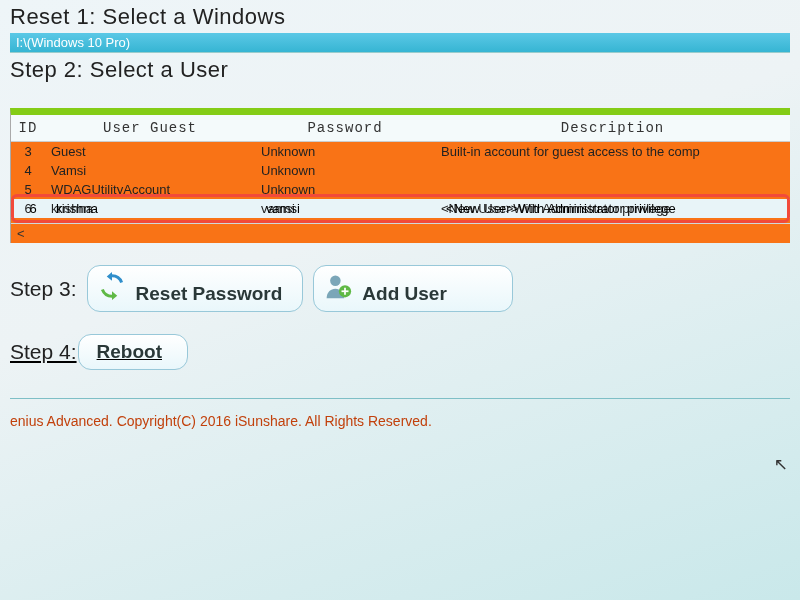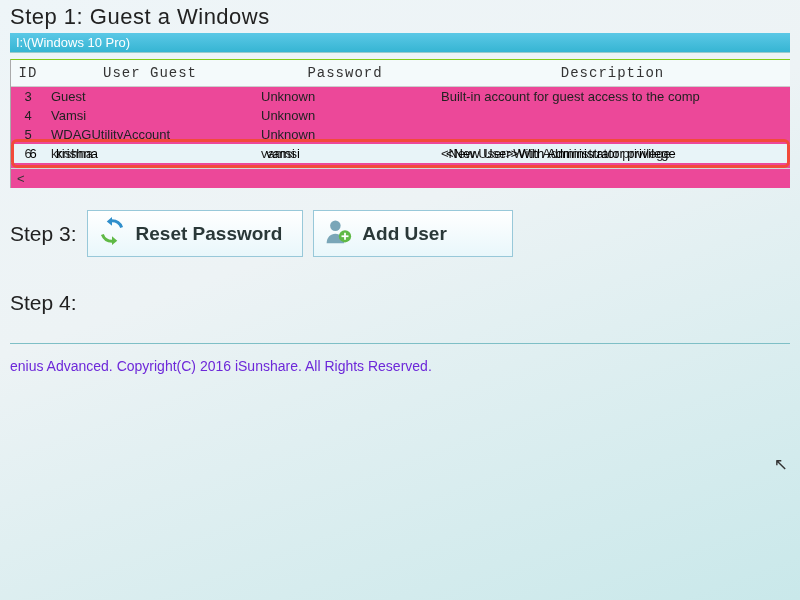--- a/index.html
+++ b/index.html
@@ -29,23 +29,23 @@
       letter-spacing: 0.5px;
     }
     .step1-select {
       background: linear-gradient(to bottom, #5bc8e6, #36b5d3);
       color: #fff;
       font-size: 13px;
       padding: 2px 6px;
       border-bottom: 1px solid #9cc;
     }
     .table-wrap {
-      margin-top: 6px;
-      background: #ec4899;
-      border-top: 1px solid #84cc16;
+      margin-top: 22px;
+      background: #f97316;
+      border-top: 7px solid #84cc16;
       border-left: 1px solid #aaa;
     }
     .user-table {
       width: 100%;
       border-collapse: collapse;
       font-size: 13px;
     }
     .user-table thead th {
       text-align: center;
       font-weight: normal;
@@ -98,65 +98,66 @@
       display: flex;
       align-items: center;
       gap: 10px;
     }
     .step-inline {
       font-size: 21px;
       color: #222;
     }
     .btn {
       display: inline-flex;
-      align-items: center;
+      align-items: flex-end;
       gap: 10px;
       padding: 6px 20px 6px 10px;
       border: 1px solid #98c8d9;
-      border-radius: 0;
+      border-radius: 13px;
       background: linear-gradient(to bottom, #ffffff, #e9f7fb);
       font-size: 19px;
       font-weight: bold;
       color: #2a3838;
       cursor: pointer;
       min-width: 200px;
       justify-content: flex-start;
     }
     .btn-small {
       min-width: 110px;
       padding: 6px 18px;
       font-size: 19px;
     }
     .icon-refresh svg, .icon-adduser svg {
       width: 28px; height: 28px;
     }
-    .row4 { margin-top: 34px; display:flex; align-items:center; gap:1px; }
+    .row4 { margin-top: 22px; display:flex; align-items:center; gap:1px;text-decoration:underline; }
     .footer-strip {
       margin-top: 28px;
       border-top: 1px solid #7ebfc6;
       padding-top: 14px;
       font-size: 14px;
-      color: #6d28d9;
+      color: #c2410c;
     }
     .cursor {
       position: absolute;
       right: 12px;
       top: 454px;
       font-size: 17px;
       color: #333;
     }
   </style>
 </head>
 <body>
 
 <div class="frame">
 
-  <div class="step-label">Step 1: Guest a Windows</div>
+  <div class="step-label">Reset 1: Select a Windows</div>
   <div class="step1-select">I:\(Windows 10 Pro)</div>
 
+  <div class="step-label">Step 2: Select a User</div>
 
   <div class="table-wrap">
     <table class="user-table">
       <thead>
         <tr>
           <th class="col-id">ID</th>
           <th class="col-user">User Guest</th>
           <th class="col-pass">Password</th>
           <th class="col-desc">Description</th>
         </tr>
@@ -219,18 +220,21 @@
             <path fill="#fff" d="M23 18h2v8h-2z"></path>
             <path fill="#fff" d="M20 21h8v2h-8z"></path>
           </svg>
       </span>
       <span>Add User</span>
     </button>
   </div>
 
   <div class="row4">
     <span class="step-inline">Step 4:</span>
+    <button class="btn btn-small">
+      <span>Reboot</span>
+    </button>
   </div>
 
   <div class="footer-strip">enius Advanced. Copyright(C) 2016 iSunshare. All Rights Reserved.</div>
 </div>
 
 <div class="cursor">↖</div>
 
 </body></html>

